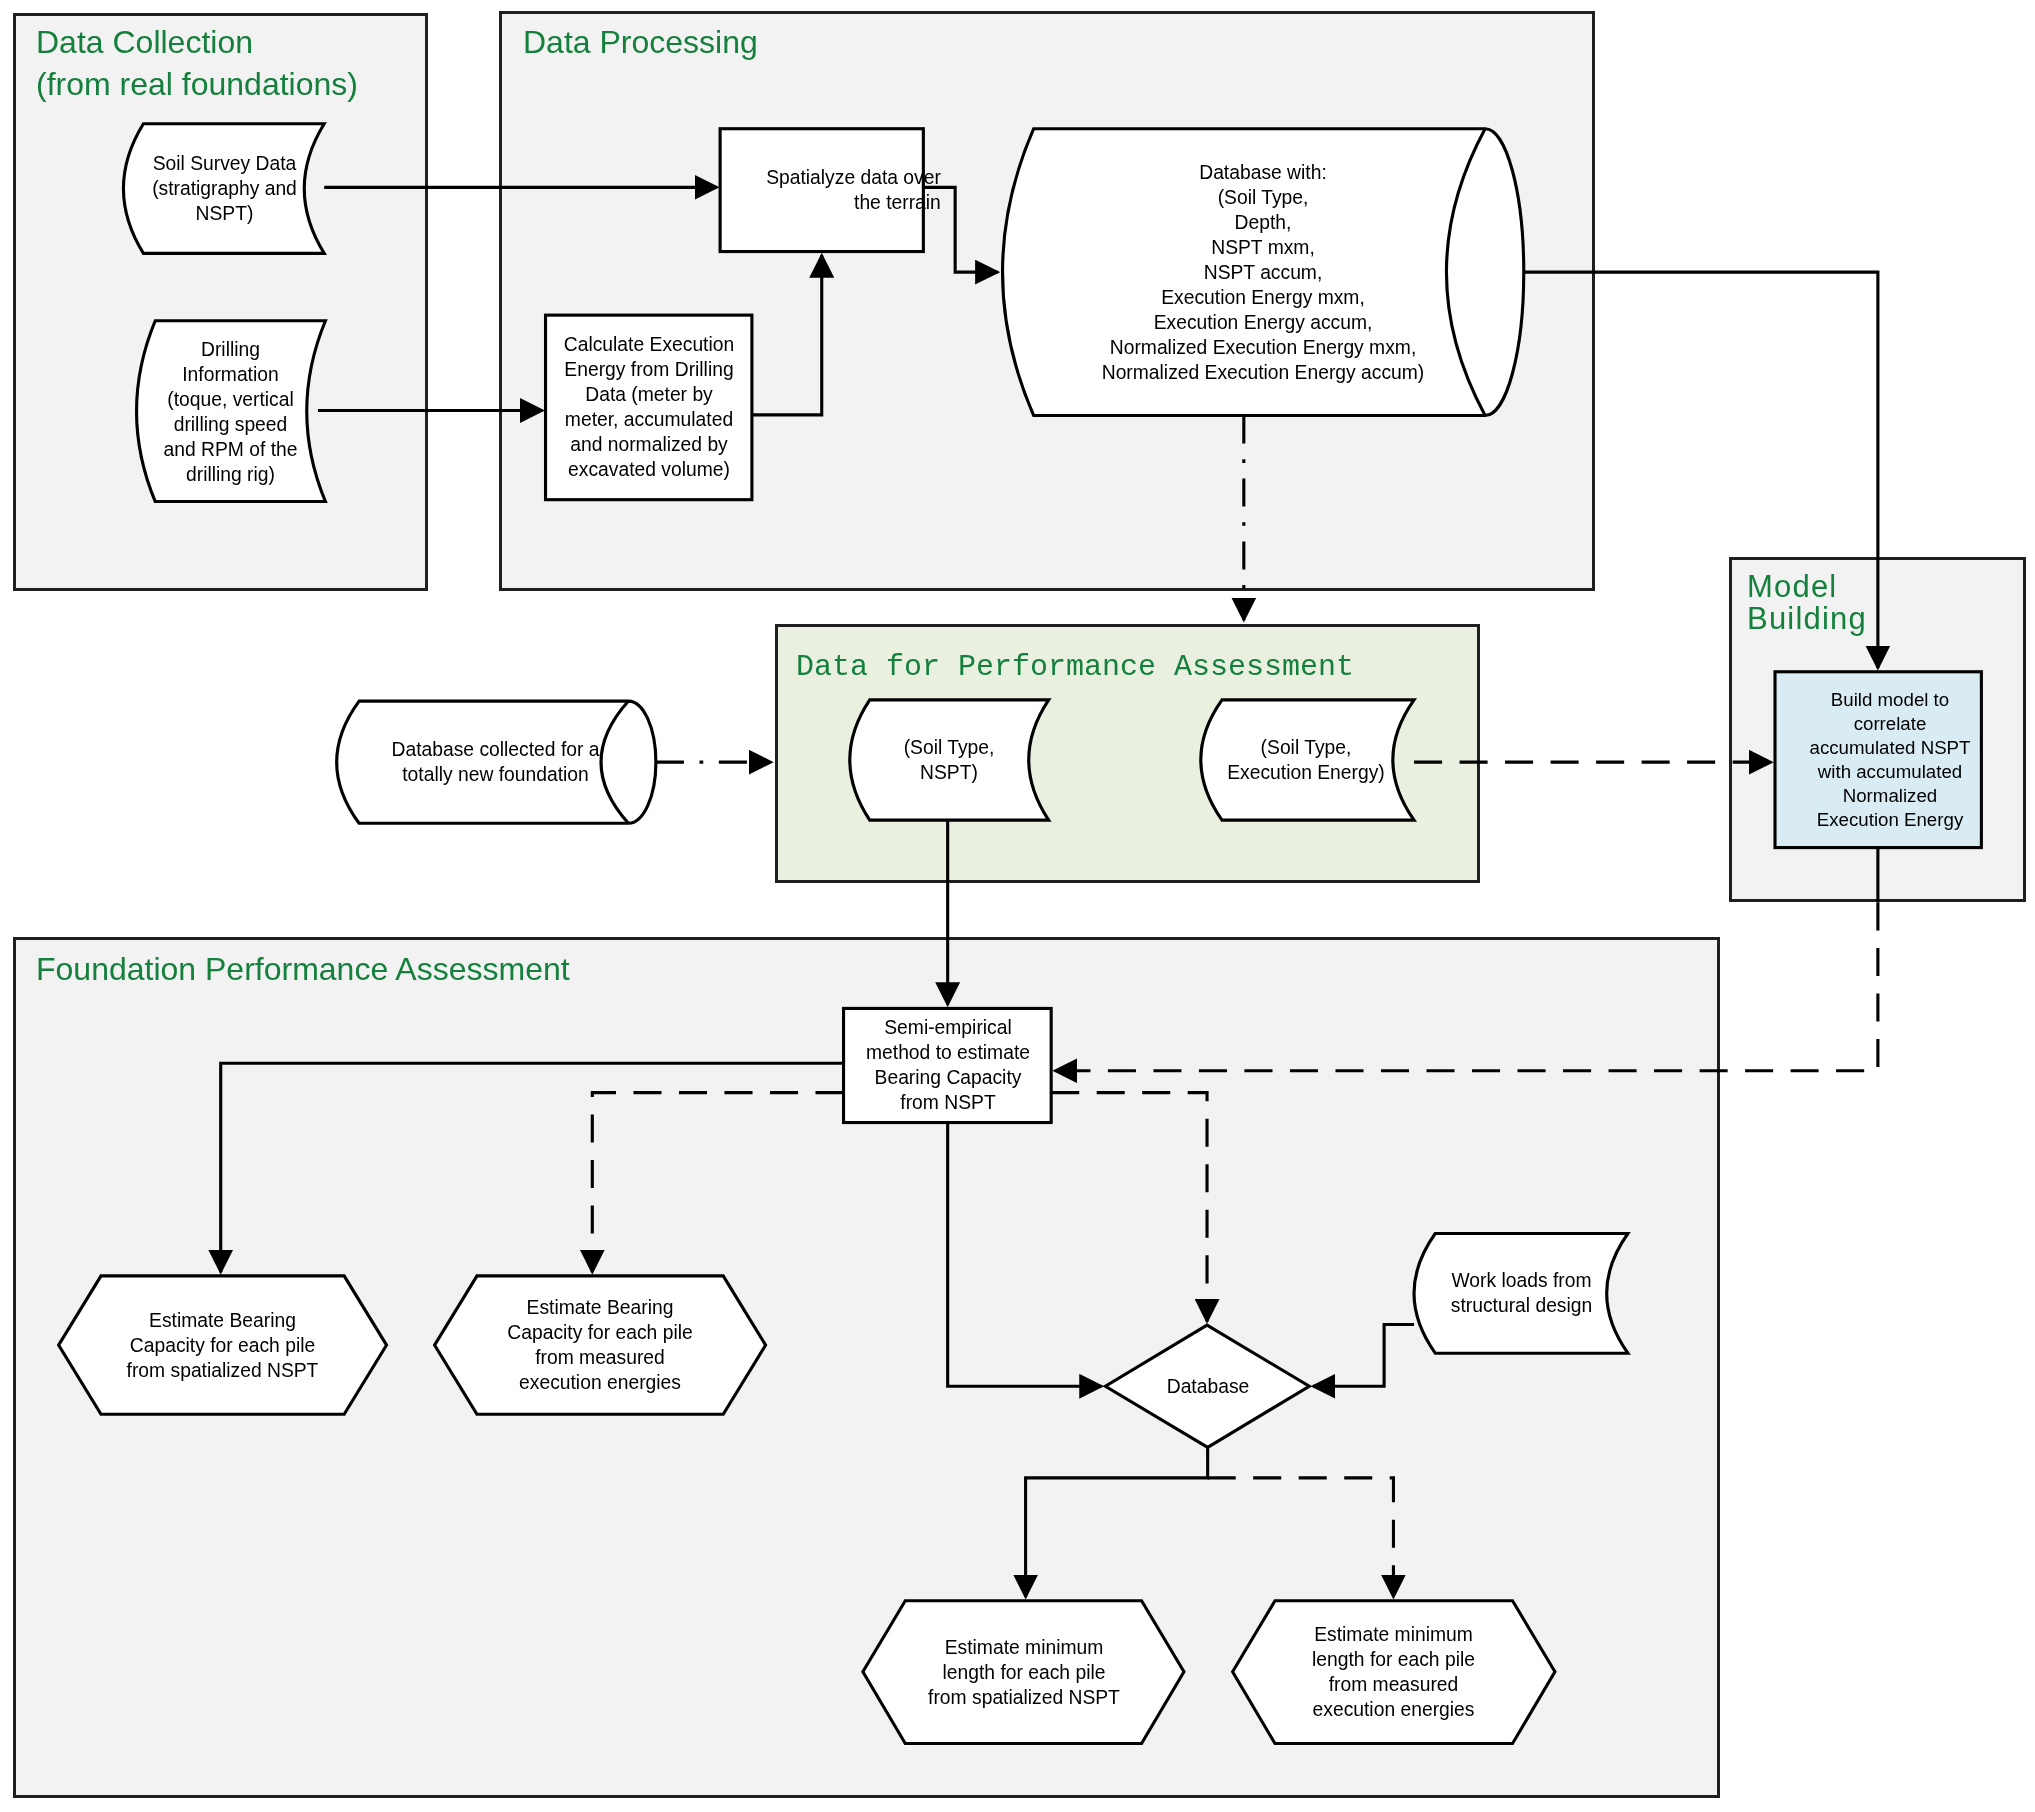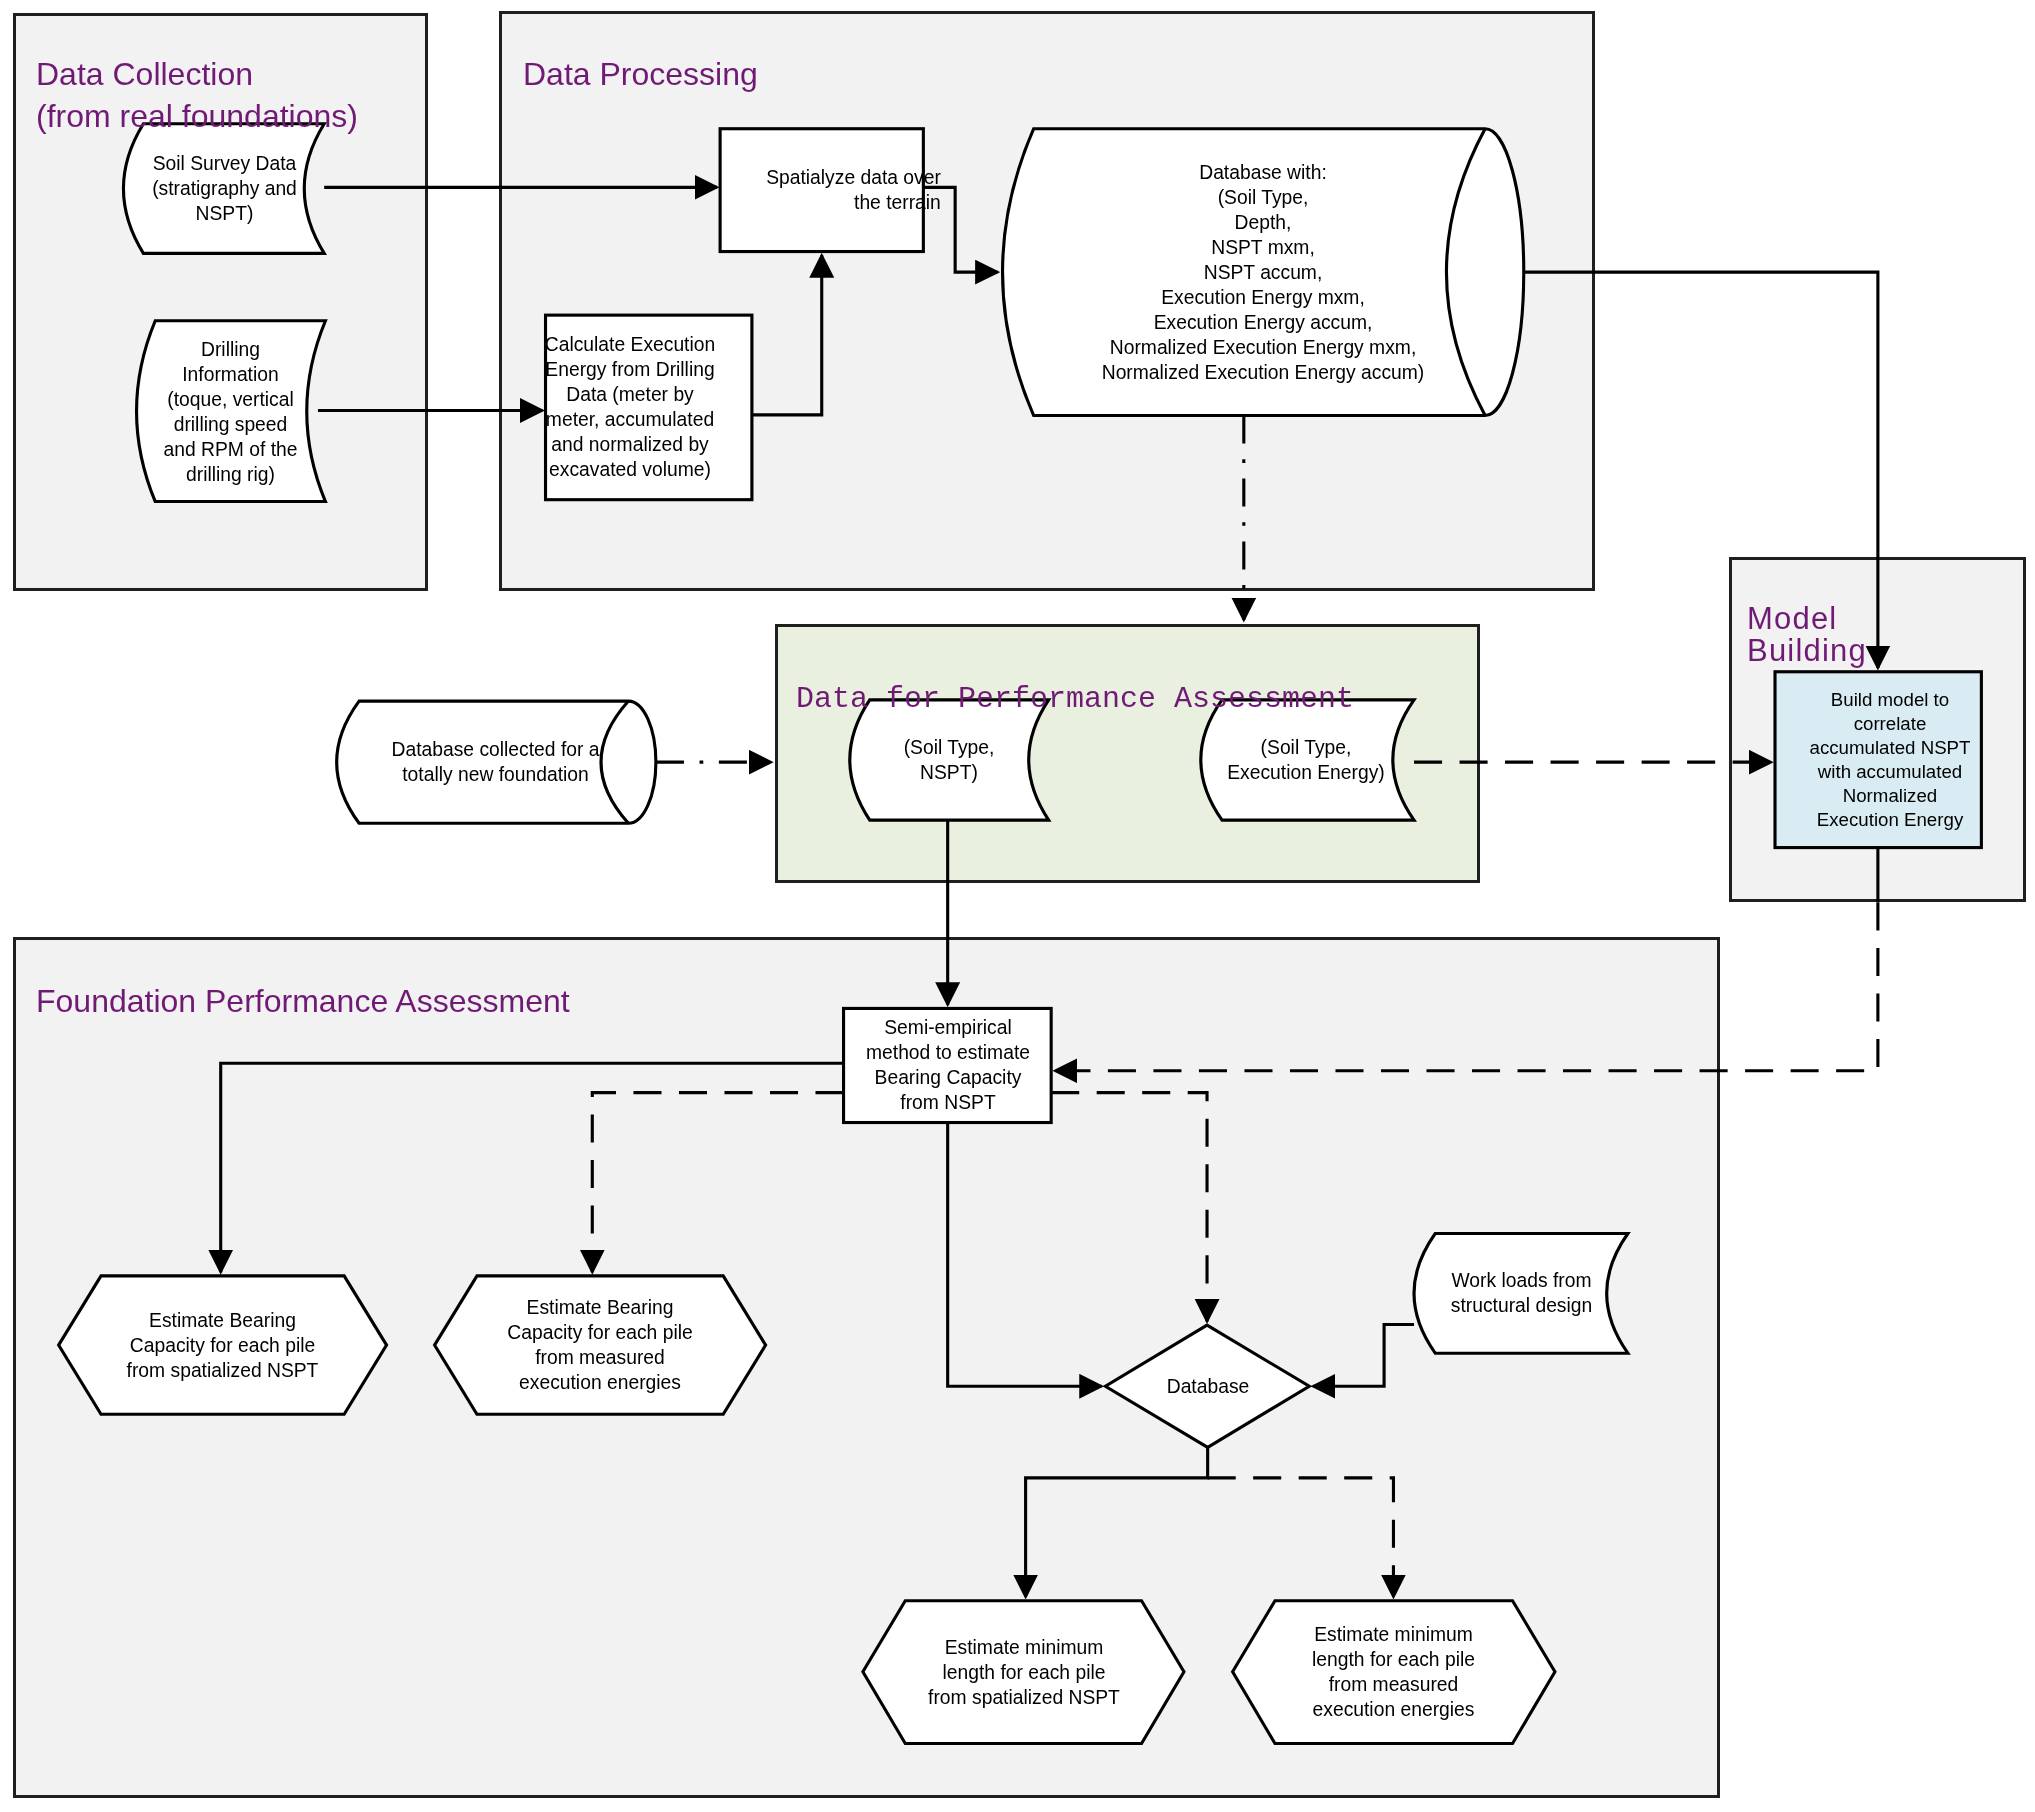--- a/index.html
+++ b/index.html
@@ -2,21 +2,21 @@
 <html style="font-size:10px"><head>
 <meta charset="utf-8">
 <style>
   html,body{margin:0;padding:0;background:#ffffff;}
   body{font-family:"Liberation Sans","DejaVu Sans",sans-serif;color:#000;}
   #canvas{position:relative;width:2035px;height:1813px;background:#ffffff;overflow:hidden;}
 
   .container{position:absolute;background:#f2f2f2;border:3.1px solid #1f1f1f;box-sizing:border-box;}
   .container.green{background:#e9f0e0;}
 
-  .title{position:absolute;font-size:32px;line-height:42px;color:#701a75;white-space:pre-line;z-index:4;margin-top:32px;}
+  .title{position:absolute;font-size:32px;line-height:42px;color:#15803d;white-space:pre-line;z-index:4;}
   .title.small{font-size:30px;}
   .title.mb{font-size:31px;line-height:32px;letter-spacing:1.2px;}
 
   svg.layer{position:absolute;left:0;top:0;z-index:3;}
 
   .lbl{position:absolute;display:flex;align-items:center;justify-content:center;
        text-align:center;font-size:19.3px;line-height:25px;white-space:pre-line;z-index:5;}
   .lbl.sm{font-size:18.7px;line-height:24px;padding-left:12px;}
 </style>
 </head>
@@ -97,21 +97,21 @@
 (stratigraphy and
 NSPT)</div>
   <div class="lbl" style="left:143px;top:324px;width:175px;height:175px;">Drilling
 Information
 (toque, vertical
 drilling speed
 and RPM of the
 drilling rig)</div>
   <div class="lbl" style="left:752px;top:128px;width:203px;height:123px;text-align:right;">Spatialyze data over
 the terrain</div>
-  <div class="lbl" style="left:530px;top:318px;width:200px;height:178px;">Calculate Execution
+  <div class="lbl" style="left:549px;top:318px;width:200px;height:178px;">Calculate Execution
 Energy from Drilling
 Data (meter by
 meter, accumulated
 and normalized by
 excavated volume)</div>
   <div class="lbl" style="left:1023px;top:135px;width:480px;height:274px;">Database with:
 (Soil Type,
 Depth,
 NSPT mxm,
 NSPT accum,

